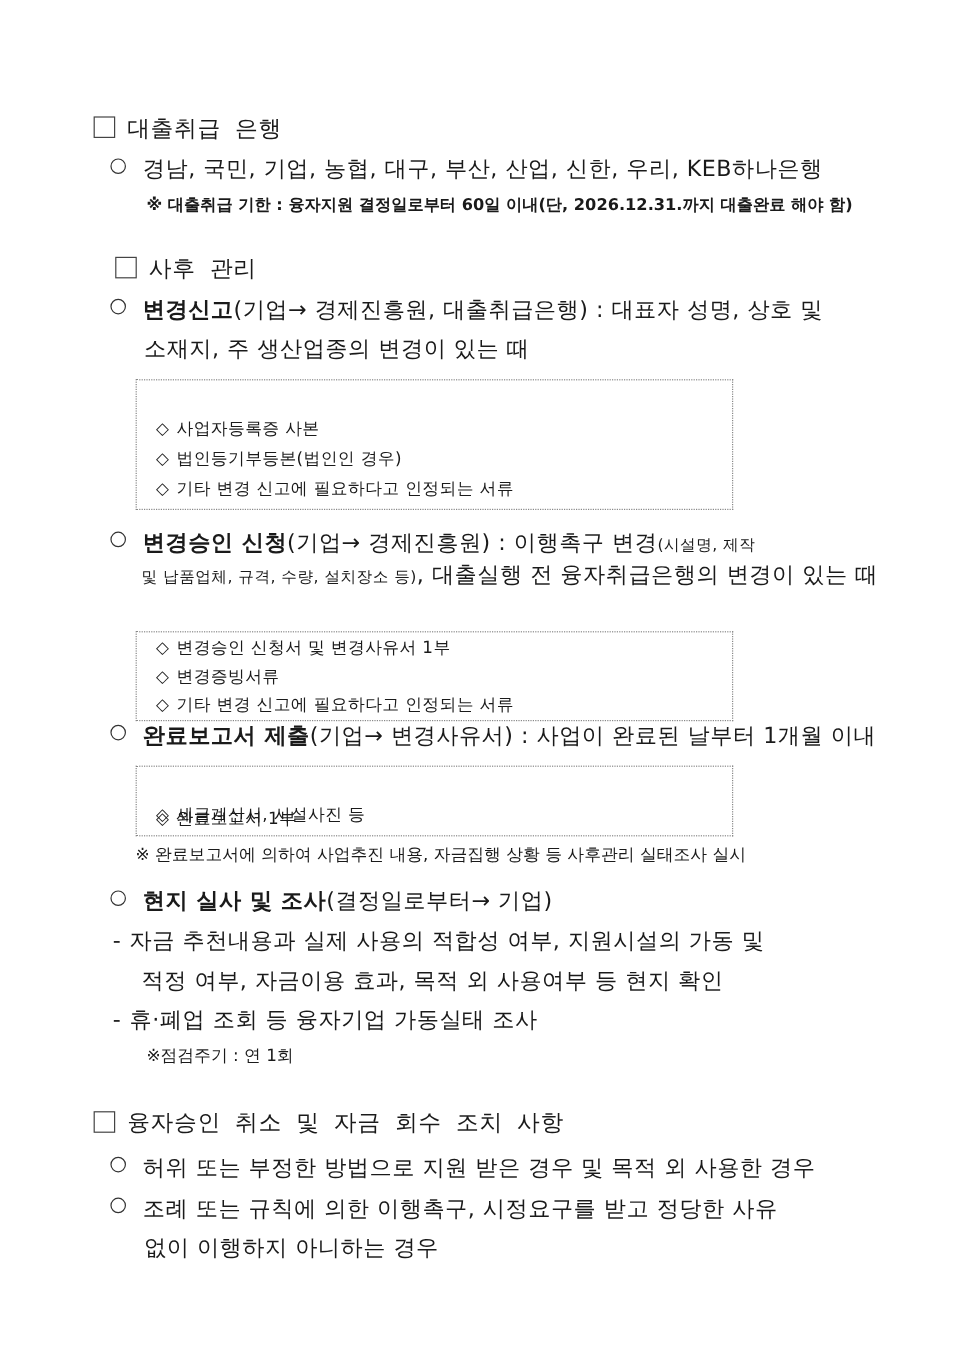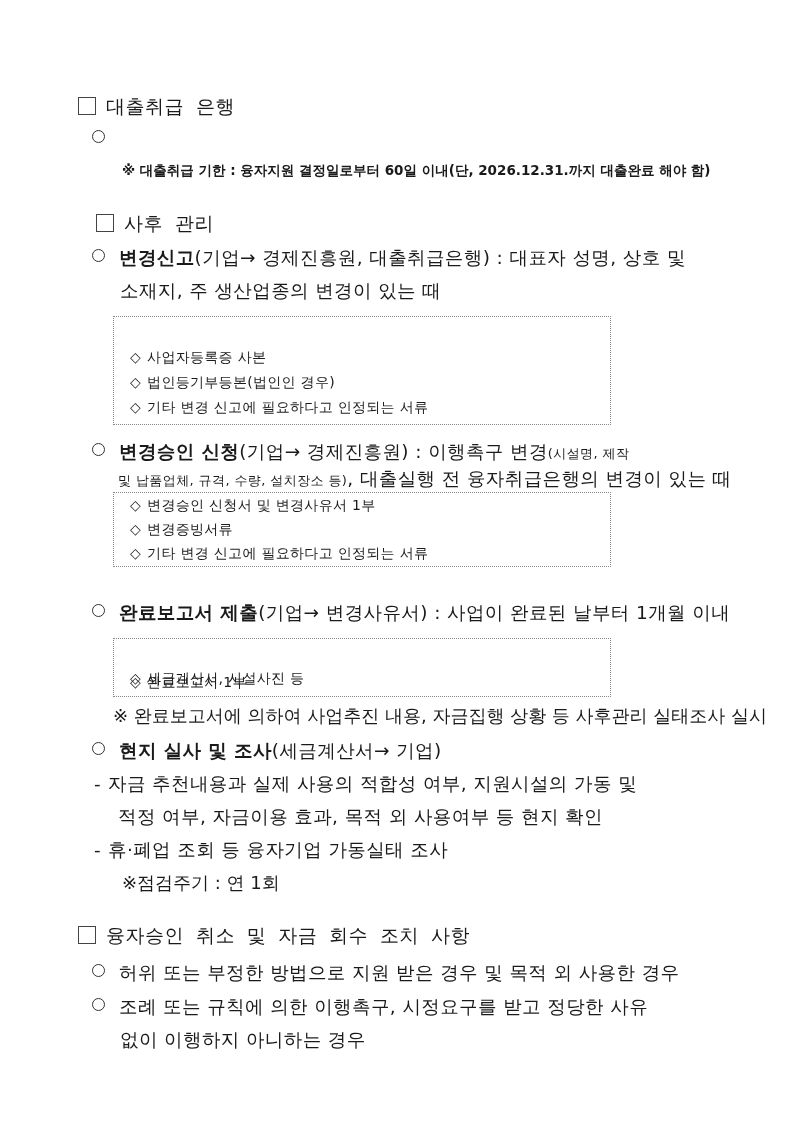--- a/index.html
+++ b/index.html
@@ -14,37 +14,37 @@
       display: inline-block; width: 16px; height: 16px; border: 1px solid #444;
       vertical-align: -2px; margin-right: 10px;
     }
     .item { font-size: 18.5px; letter-spacing: 0.4px; }
     .circ {
       display: inline-block; width: 11px; height: 11px; border: 1.3px solid #333;
       border-radius: 50%; vertical-align: 2px; margin-right: 14px;
     }
     .b { font-weight: bold; }
     .small { font-size: 13px; }
-    .note { font-size: 18px; }
+    .note { font-size: 14px; }
     .noteb { font-size: 13.5px; font-weight: bold; }
     .dbox {
       position: absolute; border: 1px dotted #888; box-sizing: border-box;
     }
     .dbox .line { position: absolute; left: 16px; font-size: 14px; white-space: nowrap; letter-spacing: 0.3px; }
     .dia { display: inline-block; margin-right: 6px; }
     .dash { display: inline-block; width: 14px; }
   </style>
 </head>
 <body>
 
 <div class="abs sec" style="left:78px; top:94px;">
   <span class="box"></span><span>대출취급 은행</span>
 </div>
 <div class="abs item" style="left:92px; top:128px;">
-  <span class="circ"></span>
+  <span class="circ"></span><span>경남, 국민, 기업, 농협, 대구, 부산, 산업, 신한, 우리, KEB하나은행</span>
 </div>
 <div class="abs noteb" style="left:122px; top:162px;">※ 대출취급 기한 : 융자지원 결정일로부터 60일 이내(단, 2026.12.31.까지 대출완료 해야 함)</div>
 
 <div class="abs sec" style="left:96px; top:211px;">
   <span class="box"></span><span>사후 관리</span>
 </div>
 
 <div class="abs item" style="left:92px; top:245px;">
   <span class="circ"></span><span class="b">변경신고</span><span>(기업→ 경제진흥원, 대출취급은행) : 대표자 성명, 상호 및</span>
 </div>
@@ -56,38 +56,38 @@
   <div class="line" style="top:82px;"><span class="dia">◇</span><span>기타 변경 신고에 필요하다고 인정되는 서류</span></div>
 </div>
 
 <div class="abs item" style="left:92px; top:439px;">
   <span class="circ"></span><span class="b">변경승인 신청</span><span>(기업→ 경제진흥원) : 이행촉구 변경</span><span class="small">(시설명, 제작</span>
 </div>
 <div class="abs item" style="left:118px; top:466px;">
   <span class="small">및 납품업체, 규격, 수량, 설치장소 등)</span><span>, 대출실행 전 융자취급은행의 변경이 있는 때</span>
 </div>
 
-<div class="dbox" style="left:113px; top:492px; width:498px; height:75px;">
+<div class="dbox" style="left:113px; top:526px; width:498px; height:75px;">
   <div class="line" style="top:4px;"><span class="dia">◇</span><span>변경승인 신청서 및 변경사유서 1부</span></div>
   <div class="line" style="top:28px;"><span class="dia">◇</span><span>변경증빙서류</span></div>
   <div class="line" style="top:52px;"><span class="dia">◇</span><span>기타 변경 신고에 필요하다고 인정되는 서류</span></div>
 </div>
 
 <div class="abs item" style="left:92px; top:600px;">
   <span class="circ"></span><span class="b">완료보고서 제출</span><span>(기업→ 변경사유서) : 사업이 완료된 날부터 1개월 이내</span>
 </div>
 
 <div class="dbox" style="left:113px; top:638px; width:498px; height:59px;">
   <div class="line" style="top:7px;margin-top:28px;"><span class="dia">◇</span><span>완료보고서 1부</span></div>
   <div class="line" style="top:31px;"><span class="dia">◇</span><span>세금계산서, 시설사진 등</span></div>
 </div>
 <div class="abs note" style="left:113px; top:704px;">※ 완료보고서에 의하여 사업추진 내용, 자금집행 상황 등 사후관리 실태조사 실시</div>
 
 <div class="abs item" style="left:92px; top:738px;">
-  <span class="circ"></span><span class="b">현지 실사 및 조사</span><span>(세금계산서→ 기업)</span>
+  <span class="circ"></span><span class="b">현지 실사 및 조사</span><span>(결정일로부터→ 기업)</span>
 </div>
 <div class="abs item" style="left:94px; top:771px;">
   <span class="dash">-</span><span>자금 추천내용과 실제 사용의 적합성 여부, 지원시설의 가동 및</span>
 </div>
 <div class="abs item" style="left:118px; top:804px;">적정 여부, 자금이용 효과, 목적 외 사용여부 등 현지 확인</div>
 <div class="abs item" style="left:94px; top:837px;">
   <span class="dash">-</span><span>휴·폐업 조회 등 융자기업 가동실태 조사</span>
 </div>
 <div class="abs note" style="left:122px; top:871px;">※점검주기 : 연 1회</div>
 

